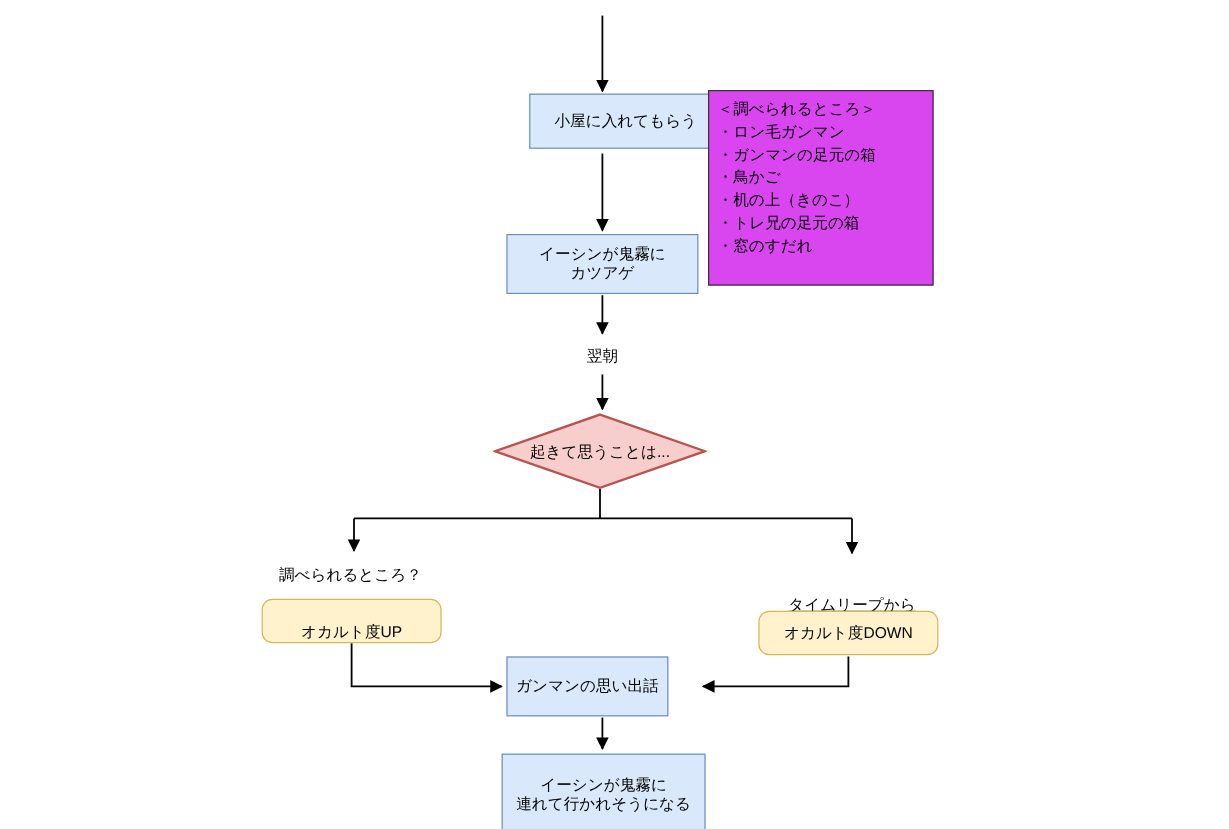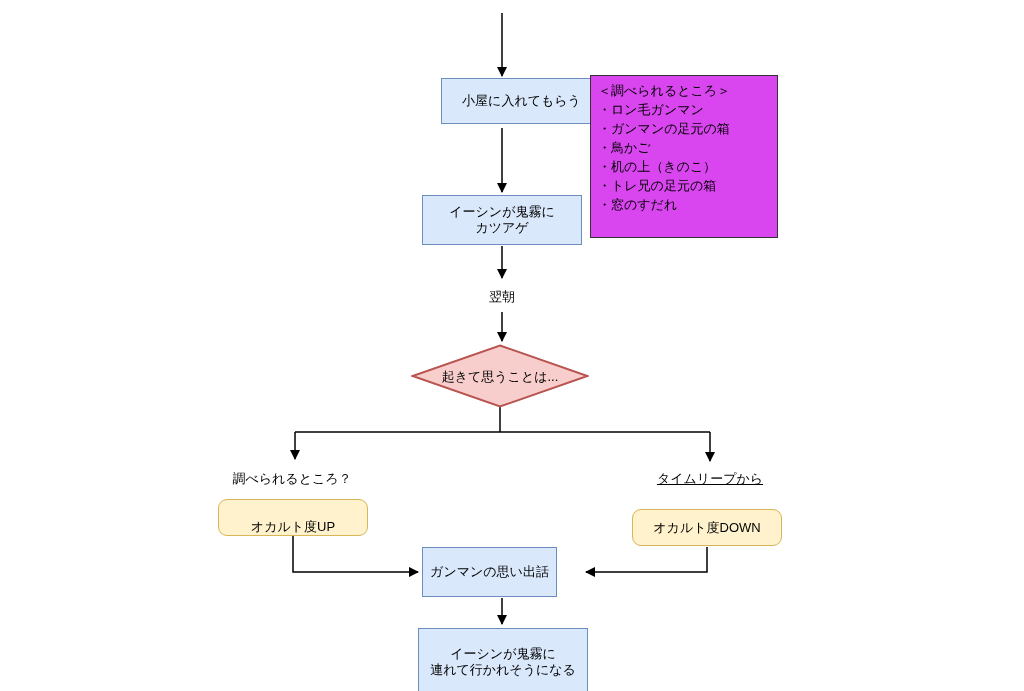--- a/index.html
+++ b/index.html
@@ -138,21 +138,21 @@
   </div>
 
   <div class="plain-label" style="left:192px; top:471px; width:200px;">
     <span>調べられるところ？</span>
   </div>
 
   <div class="node result" style="left:218px; top:499px; width:150px; height:37px;align-items:flex-end;">
     <span>オカルト度UP</span>
   </div>
 
-  <div class="plain-label" style="left:610px; top:471px; width:200px;text-decoration:underline;">
+  <div class="plain-label" style="left:610px; top:496px; width:200px;text-decoration:underline;">
     <span class="stack">
       <span>タイムリープから</span>
     </span>
   </div>
 
   <div class="node result" style="left:632px; top:509px; width:150px; height:37px;">
     <span>オカルト度DOWN</span>
   </div>
 
   <div class="node process" style="left:422px; top:547px; width:135px; height:50px;">

